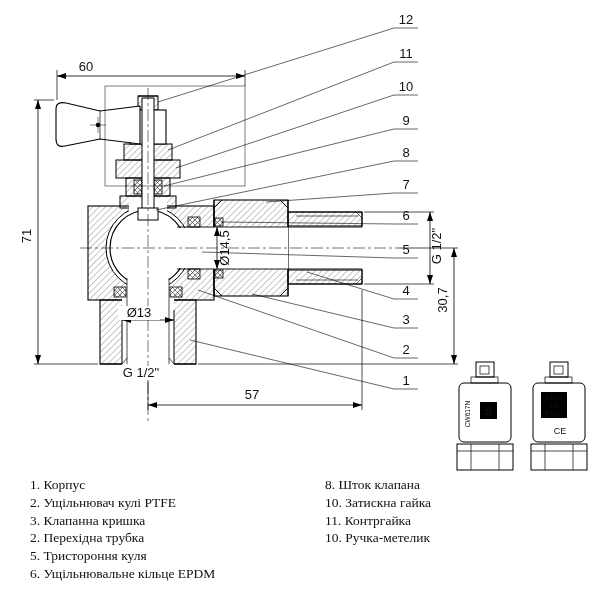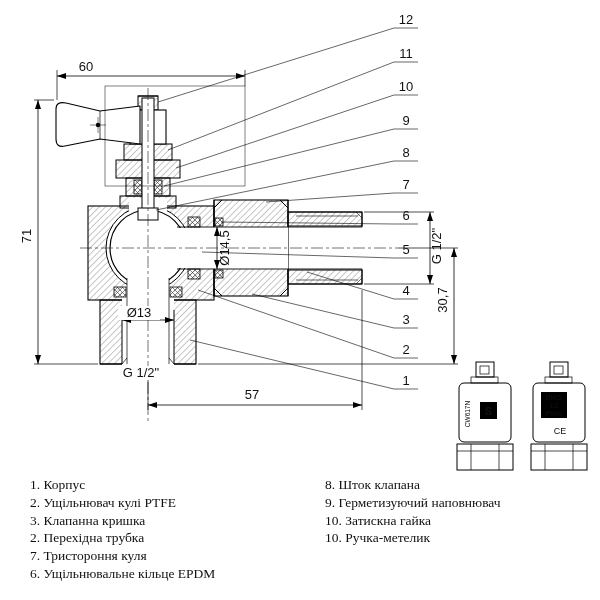--- a/index.html
+++ b/index.html
@@ -246,21 +246,21 @@
   <text x="554" y="416" class="stamp" fill="#fff" text-anchor="middle">PN40</text>
   <text x="560" y="434" font-size="9" text-anchor="middle">CE</text>
 </svg>
 </div>
 
 <div id="parts-left" class="parts">
   <div class="pitem">1. Корпус</div>
   <div class="pitem">2. Ущільнювач кулі PTFE</div>
   <div class="pitem">3. Клапанна кришка</div>
   <div class="pitem">2. Перехідна трубка</div>
-  <div class="pitem">7. Тристороння куля</div>
+  <div class="pitem">5. Тристороння куля</div>
   <div class="pitem">6. Ущільнювальне кільце EPDM</div>
 </div>
 <div id="parts-right" class="parts">
   <div class="pitem">8. Шток клапана</div>
-  <div class="pitem">9. Герметизуючий наповнювач</div>
   <div class="pitem">10. Затискна гайка</div>
+  <div class="pitem">11. Контргайка</div>
   <div class="pitem">10. Ручка-метелик</div>
 </div>
 
 </body></html>

